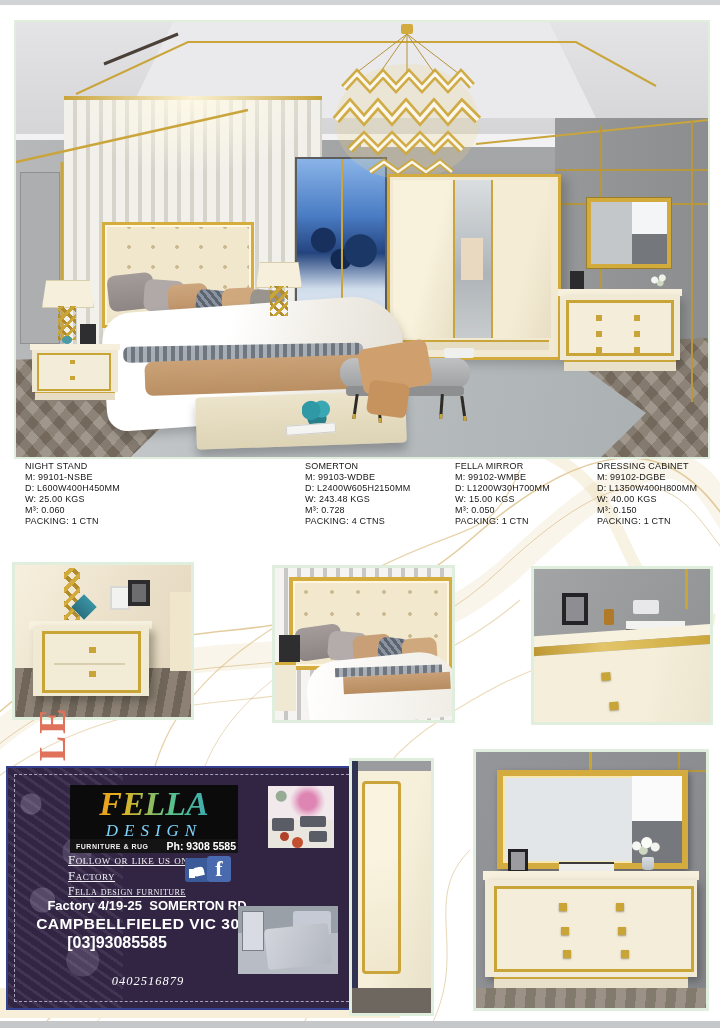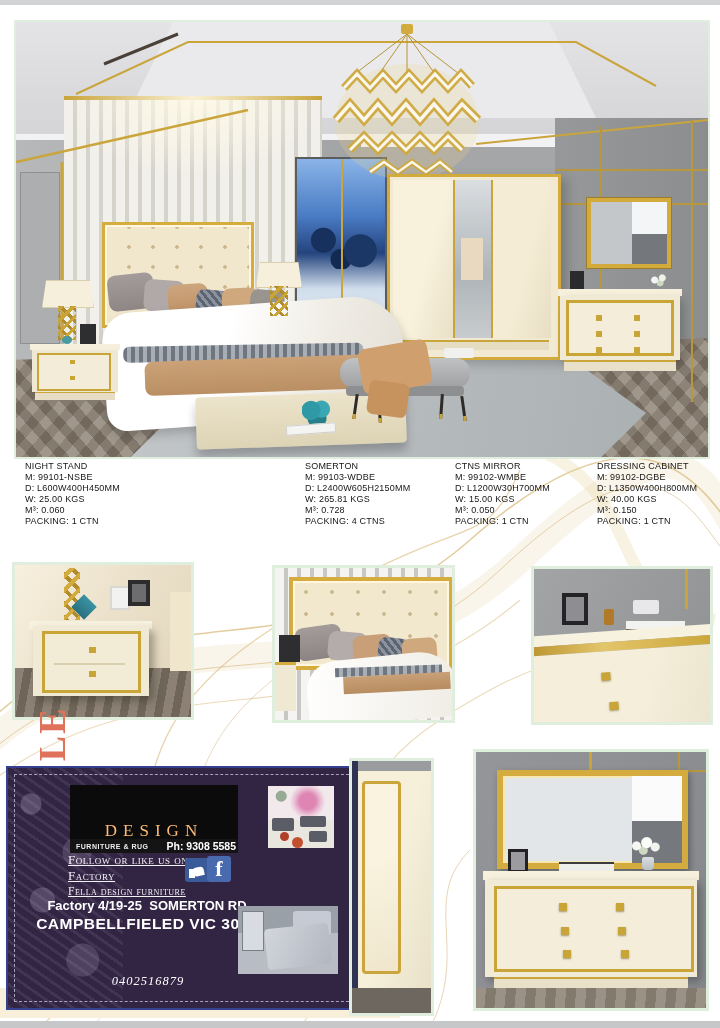--- a/index.html
+++ b/index.html
@@ -152,21 +152,21 @@
   .card::after{content:"";position:absolute;left:6px;top:6px;right:6px;bottom:6px;border:1px dashed rgba(215,215,235,.7);pointer-events:none;}
   .card-damask{left:0;top:0;width:115px;height:100%;background:
     radial-gradient(circle at 20% 15%,rgba(225,215,240,.22) 0 10px,transparent 11px),
     radial-gradient(circle at 60% 35%,rgba(225,215,240,.16) 0 14px,transparent 15px),
     radial-gradient(circle at 30% 55%,rgba(225,215,240,.20) 0 12px,transparent 13px),
     radial-gradient(circle at 65% 80%,rgba(225,215,240,.16) 0 16px,transparent 17px),
     repeating-linear-gradient(35deg,rgba(200,190,220,.10) 0 3px,transparent 3px 9px);}
   .logo-box{left:62px;top:17px;width:168px;height:68px;background:#0b0b0c;}
   .brand{position:absolute;left:0;top:2px;width:100%;text-align:center;font-family:"Liberation Serif",serif;font-style:italic;font-weight:bold;font-size:34px;line-height:34px;
     background:linear-gradient(90deg,#e8821e 0%,#e8b31e 30%,#59c28a 60%,#2a9ad0 100%);-webkit-background-clip:text;background-clip:text;color:transparent;}
-  .brand-sub{position:absolute;left:0;top:36px;width:100%;text-align:center;font-family:"Liberation Serif",serif;font-size:17px;letter-spacing:6px;color:#fdba74;}
+  .brand-sub{position:absolute;left:0;top:36px;width:100%;text-align:center;font-family:"Liberation Serif",serif;font-size:17px;letter-spacing:6px;color:#7dd3fc;font-style:italic;}
   .logo-strip{position:absolute;left:0;bottom:0;width:100%;height:14px;background:#141414;display:flex;justify-content:space-between;align-items:center;}
   .tagline{color:#eeeeee;font-size:7px;font-weight:bold;letter-spacing:.5px;padding-left:6px;}
   .card-phone{color:#ffffff;font-size:10.5px;font-weight:bold;padding-right:2px;}
   .sofa-photo{left:260px;top:18px;width:66px;height:62px;background:linear-gradient(180deg,#f2e9ec 0 55%,#e9e5df 55% 100%);overflow:hidden;}
   .sofa-photo::before{content:"";position:absolute;left:0;top:0;width:100%;height:55%;
     background:radial-gradient(circle at 60% 45%,rgba(215,100,160,.75) 0 8px,rgba(215,100,160,.25) 14px,transparent 18px),radial-gradient(circle at 20% 30%,rgba(90,130,90,.6) 0 5px,transparent 6px);}
   .sofa{position:absolute;background:#5a5d66;border-radius:2px;}
   .pot{position:absolute;border-radius:50%;}
   .social{color:#f2f2f4;font-family:"Liberation Serif",serif;font-variant:small-caps;}
   .social-1{left:60px;top:84px;font-size:13px;text-decoration:underline;letter-spacing:.5px;}
@@ -331,26 +331,26 @@
     <div>M: 99101-NSBE</div>
     <div>D: L600W400H450MM</div>
     <div>W: 25.00 KGS</div>
     <div>M³: 0.060</div>
     <div>PACKING: 1 CTN</div>
   </div>
   <div class="abs spec" style="left:305px">
     <div>SOMERTON</div>
     <div>M: 99103-WDBE</div>
     <div>D: L2400W605H2150MM</div>
-    <div>W: 265.81 KGS</div>
+    <div>W: 243.48 KGS</div>
     <div>M³: 0.728</div>
     <div>PACKING: 4 CTNS</div>
   </div>
   <div class="abs spec" style="left:455px">
-    <div>CTNS MIRROR</div>
+    <div>FELLA MIRROR</div>
     <div>M: 99102-WMBE</div>
     <div>D: L1200W30H700MM</div>
     <div>W: 15.00 KGS</div>
     <div>M³: 0.050</div>
     <div>PACKING: 1 CTN</div>
   </div>
   <div class="abs spec" style="left:597px">
     <div>DRESSING CABINET</div>
     <div>M: 99102-DGBE</div>
     <div>D: L1350W400H800MM</div>
@@ -407,20 +407,21 @@
       <div class="p3-hdl" style="left:38%;top:38%"></div>
       <div class="p3-hdl" style="left:41%;top:66%"></div>
     </div>
   </div>
 
   <div class="abs vertical-label">LE</div>
 
   <div class="abs card">
     <div class="abs card-damask"></div>
     <div class="abs logo-box">
+      <div class="brand">FELLA</div>
       <div class="brand-sub">DESIGN</div>
       <div class="logo-strip">
         <span class="tagline">FURNITURE &amp; RUG</span>
         <span class="card-phone">Ph: 9308 5585</span>
       </div>
     </div>
     <div class="abs sofa-photo">
       <div class="sofa" style="left:6%;top:52%;width:34%;height:20%"></div>
       <div class="sofa" style="left:48%;top:48%;width:40%;height:18%"></div>
       <div class="sofa" style="left:62%;top:72%;width:28%;height:18%"></div>
@@ -429,20 +430,21 @@
     </div>
     <div class="abs social social-1">Follow or like us on</div>
     <div class="abs social social-2">Factory</div>
     <div class="abs social social-3">Fella design furniture</div>
     <div class="abs fb">
       <div class="fb-like"></div>
       <div class="fb-f">f</div>
     </div>
     <div class="abs addr addr-1">Factory 4/19-25  SOMERTON RD</div>
     <div class="abs addr addr-2">CAMPBELLFIELED VIC 3061</div>
+    <div class="abs addr addr-3">[03]93085585</div>
     <div class="abs addr addr-5">0402516879</div>
     <div class="abs bedroom-photo">
       <div class="br-mirror"></div>
       <div class="br-hb"></div>
       <div class="br-bed"></div>
     </div>
   </div>
 
   <div class="abs photo" style="left:349px;top:758px;width:79px;height:252px">
     <div class="abs p4-wall"></div>

